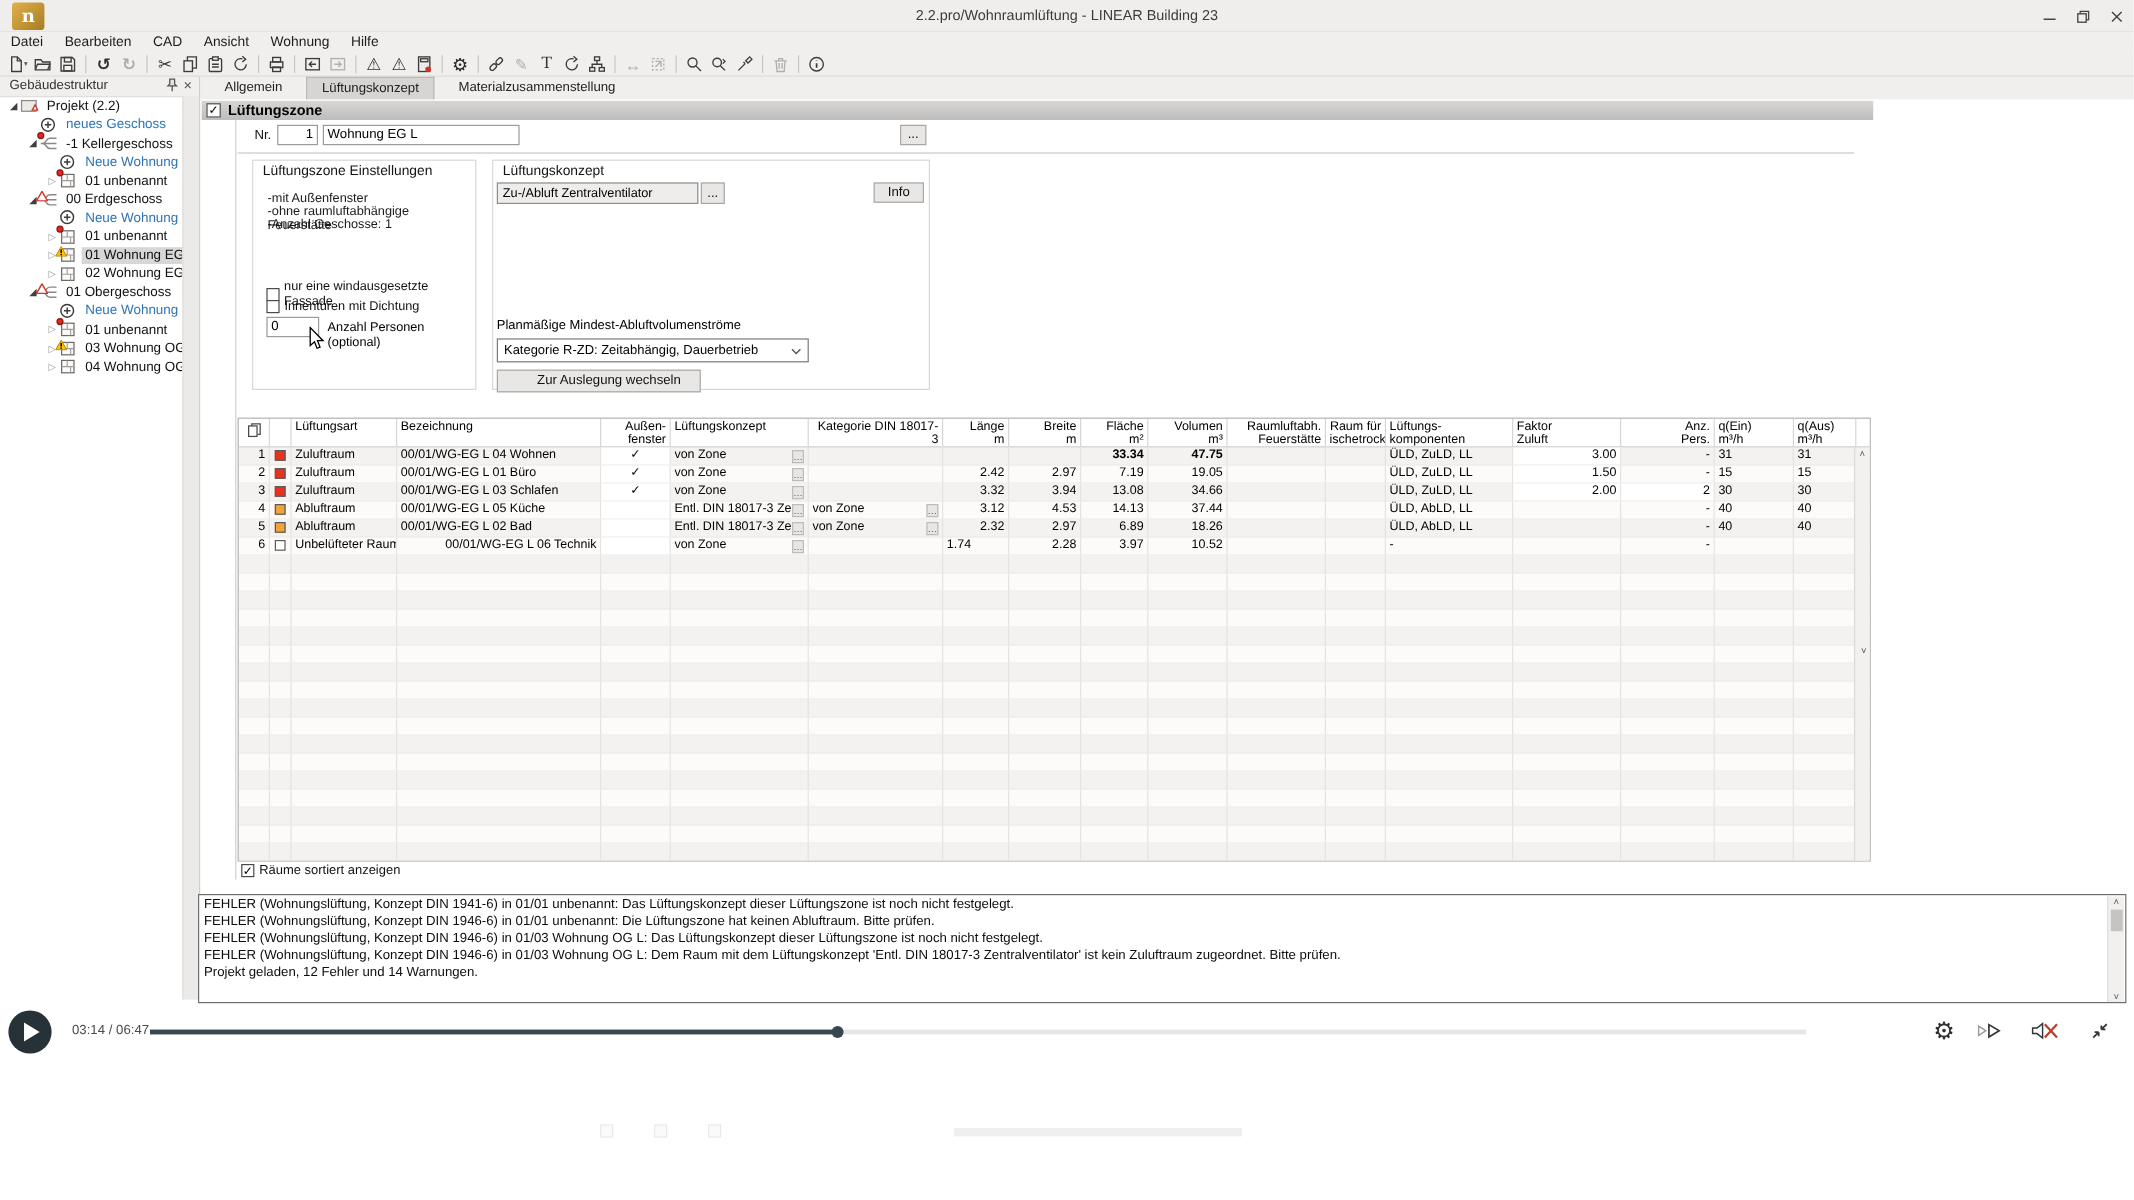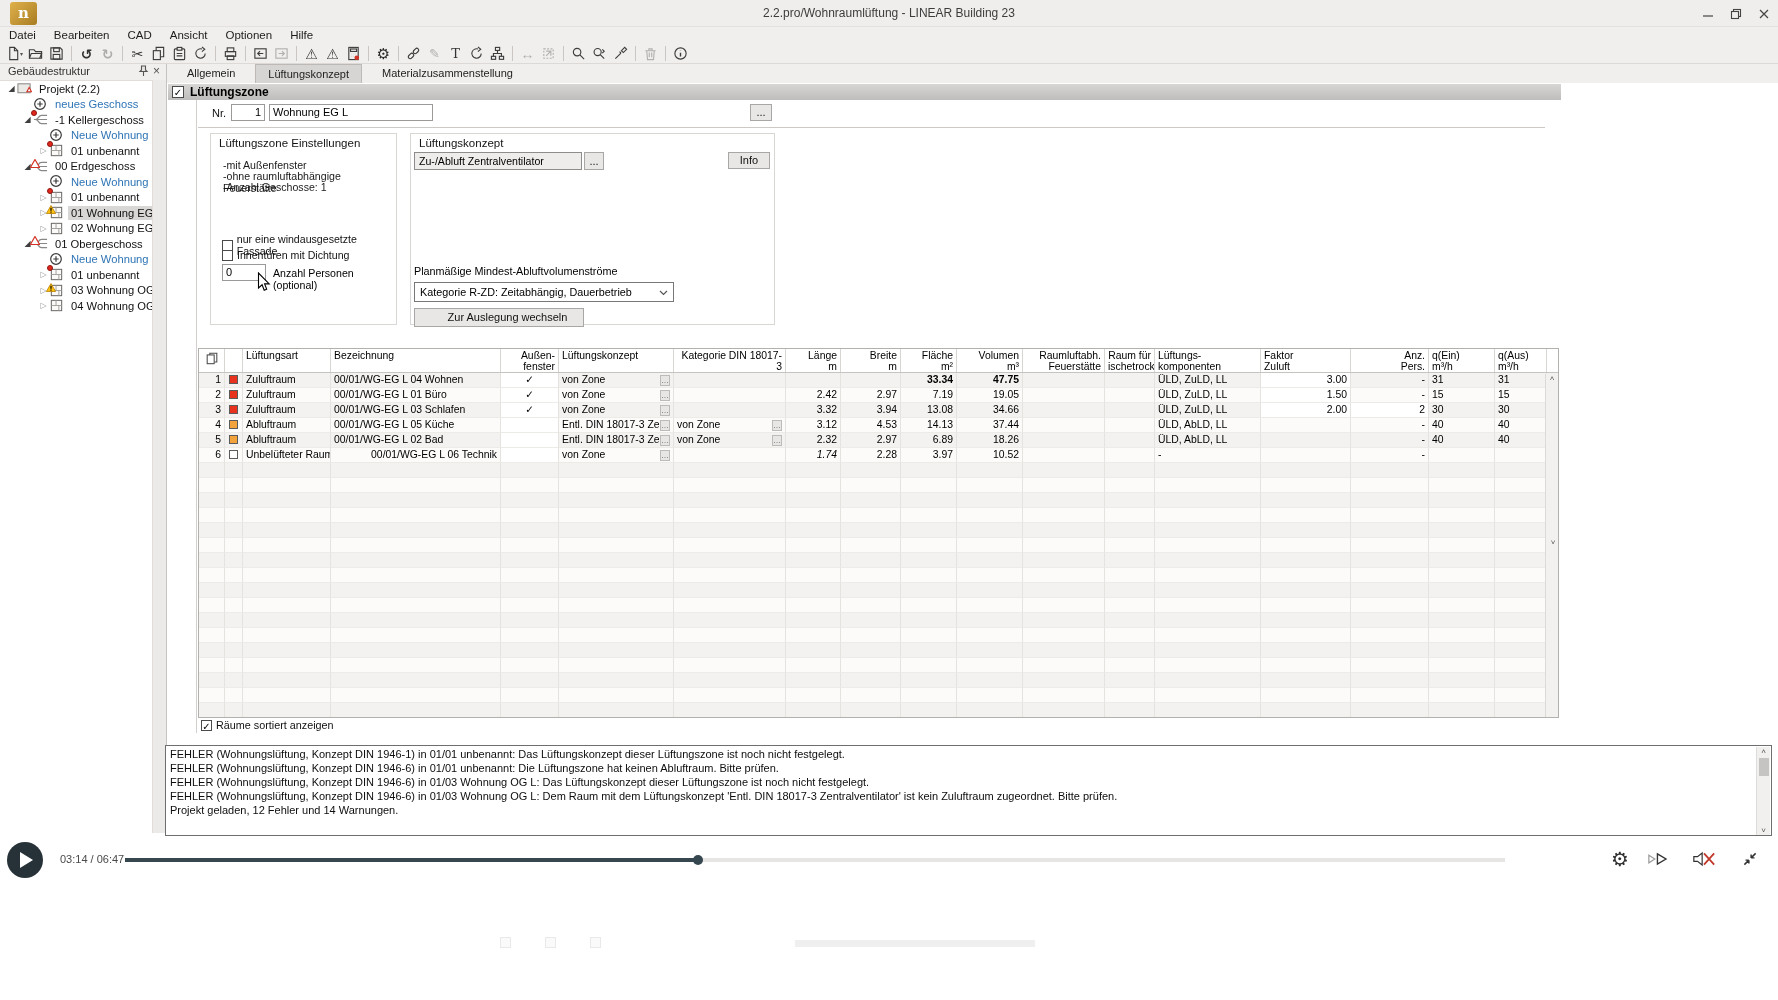--- a/index.html
+++ b/index.html
@@ -168,21 +168,21 @@
         <path d="M2 2l8 8M10 2l-8 8" stroke="#444" stroke-width="1.2"></path>
       </svg>
   </div>
 </div>
 
 <div id="menubar">
     <span class="menu-item">Datei</span>
     <span class="menu-item">Bearbeiten</span>
     <span class="menu-item">CAD</span>
     <span class="menu-item">Ansicht</span>
-    <span class="menu-item">Optionen</span>
+    <span class="menu-item">Wohnung</span>
     <span class="menu-item">Hilfe</span>
   </div>
 <div id="toolbar">
     <div class="tgroup">
       <span class="tool">
         <svg viewBox="0 0 16 16" width="15" height="15" fill="none" stroke="#3c3c3c" stroke-width="1.2">
           <path d="M4 1.5h5L12.5 5v9.5H4z M9 1.5V5h3.5"></path>
         </svg>
         <span class="caret">▾</span>
       </span>
@@ -783,21 +783,21 @@
         <div class="cell" style="width: 88px; text-align: left;">Unbelüfteter Raum</div>
         <div class="cell" style="width: 170px; text-align: right;">00/01/WG-EG L 06 Technik</div>
         <div class="cell white" style="width: 58px; text-align: center;"></div>
         <div class="cell cellflex" style="width: 115px; text-align: left;">
           <span style="overflow: hidden; white-space: nowrap;">von Zone</span>
           <span class="mini">…</span>
         </div>
         <div class="cell cellflex" style="width: 112px; text-align: left;">
           <span style="overflow: hidden; white-space: nowrap;"></span>
         </div>
-        <div class="cell" style="width: 55px; text-align: right; font-style: italic;">1.74</div>
+        <div class="cell" style="width: 55px; ">1.74</div>
         <div class="cell" style="width: 60px; text-align: right;">2.28</div>
         <div class="cell" style="width: 56px; text-align: right;">3.97</div>
         <div class="cell" style="width: 66px; text-align: right;">10.52</div>
         <div class="cell" style="width: 82px; text-align: center;"></div>
         <div class="cell" style="width: 50px; text-align: center;"></div>
         <div class="cell" style="width: 106px; text-align: left;">-</div>
         <div class="cell" style="width: 90px; text-align: right;"></div>
         <div class="cell" style="width: 78px; text-align: right;">-</div>
         <div class="cell" style="width: 66px; text-align: left;"></div>
         <div class="cell" style="width: 52px; text-align: left;"></div>
@@ -1145,21 +1145,21 @@
     </div>
   <div id="tbl-scroll">˄<br><span style="line-height:320px">&nbsp;</span>˅</div>
 </div>
 <div id="sorted-row">
   <span class="cb">✓</span>
   <span>Räume sortiert anzeigen</span>
 </div>
 
 <div id="log">
   <div id="log-lines">
-      <div class="log-line">FEHLER (Wohnungslüftung, Konzept DIN 1946-1) in 01/01 unbenannt: Das Lüftungskonzept dieser Lüftungszone ist noch nicht festgelegt.</div>
+      <div class="log-line">FEHLER (Wohnungslüftung, Konzept DIN 1941-6) in 01/01 unbenannt: Das Lüftungskonzept dieser Lüftungszone ist noch nicht festgelegt.</div>
       <div class="log-line">FEHLER (Wohnungslüftung, Konzept DIN 1946-6) in 01/01 unbenannt: Die Lüftungszone hat keinen Abluftraum. Bitte prüfen.</div>
       <div class="log-line">FEHLER (Wohnungslüftung, Konzept DIN 1946-6) in 01/03 Wohnung OG L: Das Lüftungskonzept dieser Lüftungszone ist noch nicht festgelegt.</div>
       <div class="log-line">FEHLER (Wohnungslüftung, Konzept DIN 1946-6) in 01/03 Wohnung OG L: Dem Raum mit dem Lüftungskonzept 'Entl. DIN 18017-3 Zentralventilator' ist kein Zuluftraum zugeordnet. Bitte prüfen.</div>
       <div class="log-line">Projekt geladen, 12 Fehler und 14 Warnungen.</div>
     </div>
   <div id="log-scroll">˄<div class="thumb"></div><div style="position:absolute;bottom:0;width:100%">˅</div></div>
 </div>
 
 <div id="player">
   <div class="ghost sq" style="left:500px;top:100px"></div>

